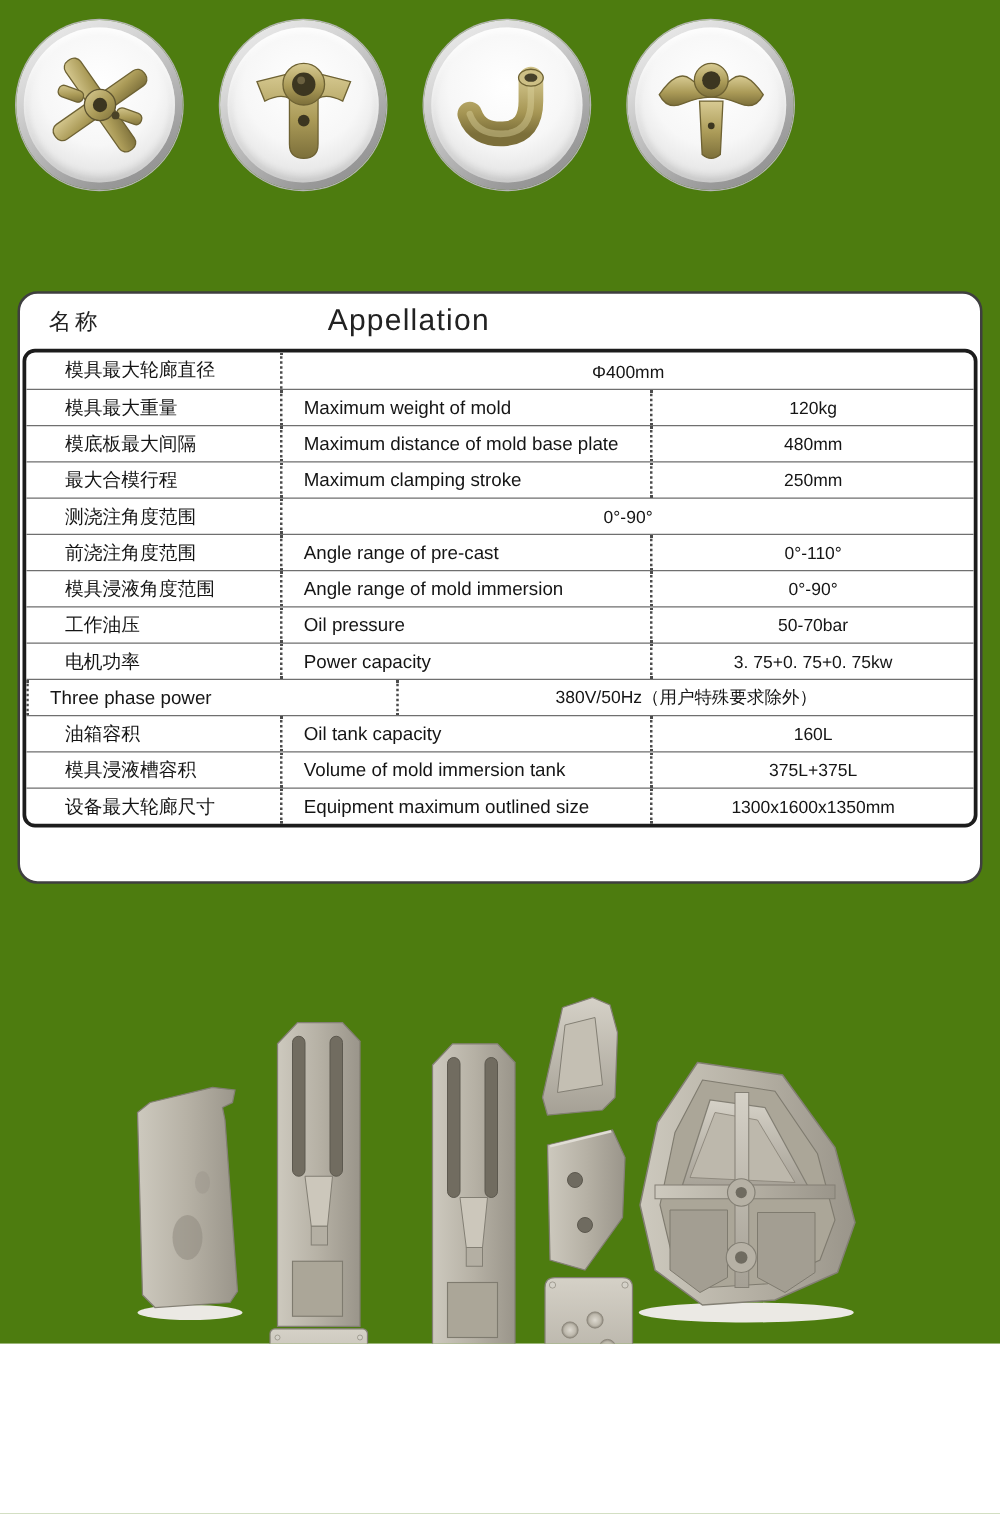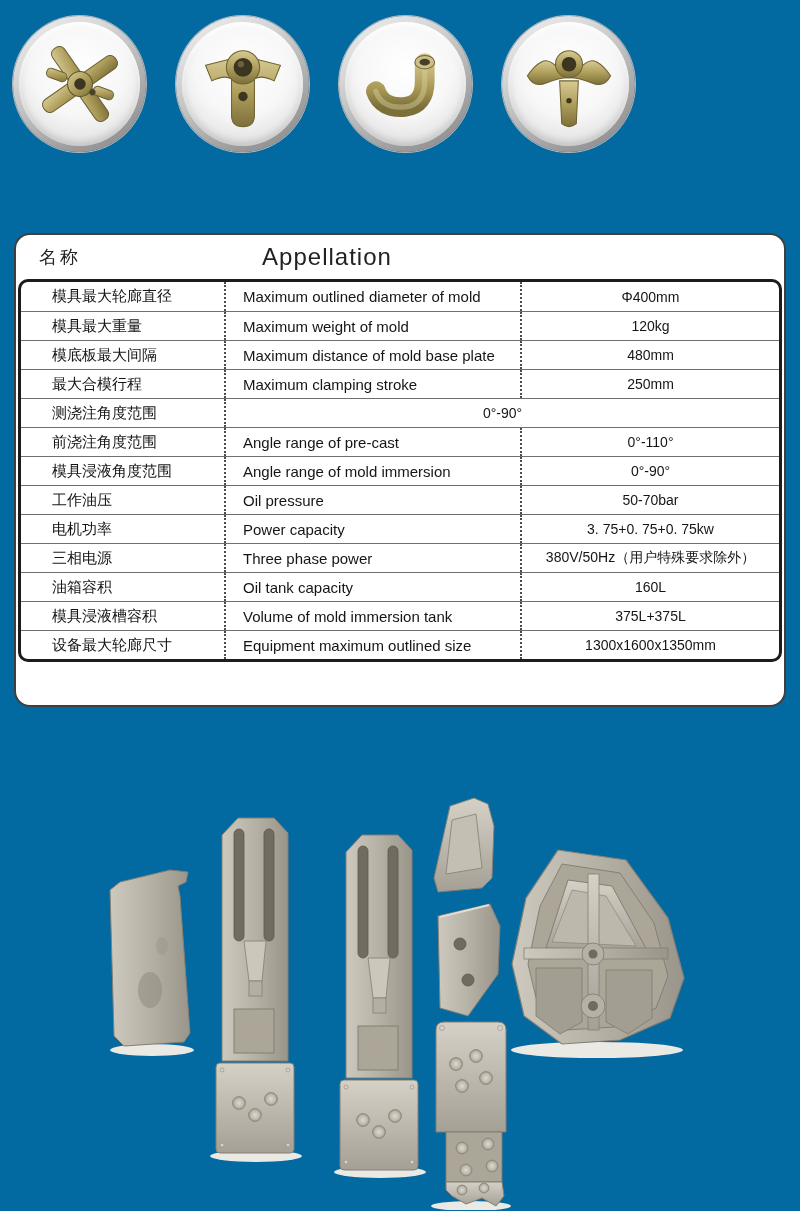--- a/index.html
+++ b/index.html
@@ -1,18 +1,18 @@
 <!DOCTYPE html>
 <html><head>
 <meta charset="utf-8">
 <style>
   * { margin:0; padding:0; box-sizing:border-box; }
   html,body { background:#ffffff; }
   .page {
-    position:relative; width:800px; height:1211px; background:#0369a1;
+    position:relative; width:800px; height:1075px; background:#4d7c0f;
     font-family:"Liberation Sans","DejaVu Sans",sans-serif; color:#1e1e1e; overflow:hidden;
   }
 
   
   .badges { position:absolute; top:16px; left:13px; display:flex; gap:30px; }
   .badge {
     width:133px; height:136px; border-radius:50%;
     background:linear-gradient(150deg,#f2f2f2 0%,#d6d6d6 30%,#9a9a9a 80%,#8a8a8a 100%);
     box-shadow:0 0 0 1px #b5b5b5;
     padding:6px;
@@ -143,21 +143,20 @@
   </div>
 
   <div class="spec">
     <div class="spec-header">
       <span class="cn-title">名称</span>
       <span class="en-title">Appellation</span>
     </div>
     <div class="spec-inner">
     <div class="spec-row">
       <div class="cell cn">模具最大轮廊直径</div>
-      <div class="cell en">Maximum outlined diameter of mold</div>
       <div class="cell val">Φ400mm</div>
     </div>
 
     <div class="spec-row">
       <div class="cell cn">模具最大重量</div>
       <div class="cell en">Maximum weight of mold</div>
       <div class="cell val">120kg</div>
     </div>
 
     <div class="spec-row">
@@ -195,21 +194,20 @@
       <div class="cell val">50-70bar</div>
     </div>
 
     <div class="spec-row">
       <div class="cell cn">电机功率</div>
       <div class="cell en">Power capacity</div>
       <div class="cell val">3. 75+0. 75+0. 75kw</div>
     </div>
 
     <div class="spec-row">
-      <div class="cell cn">三相电源</div>
       <div class="cell en">Three phase power</div>
       <div class="cell val">380V/50Hz（用户特殊要求除外）</div>
     </div>
 
     <div class="spec-row">
       <div class="cell cn">油箱容积</div>
       <div class="cell en">Oil tank capacity</div>
       <div class="cell val">160L</div>
     </div>
 

